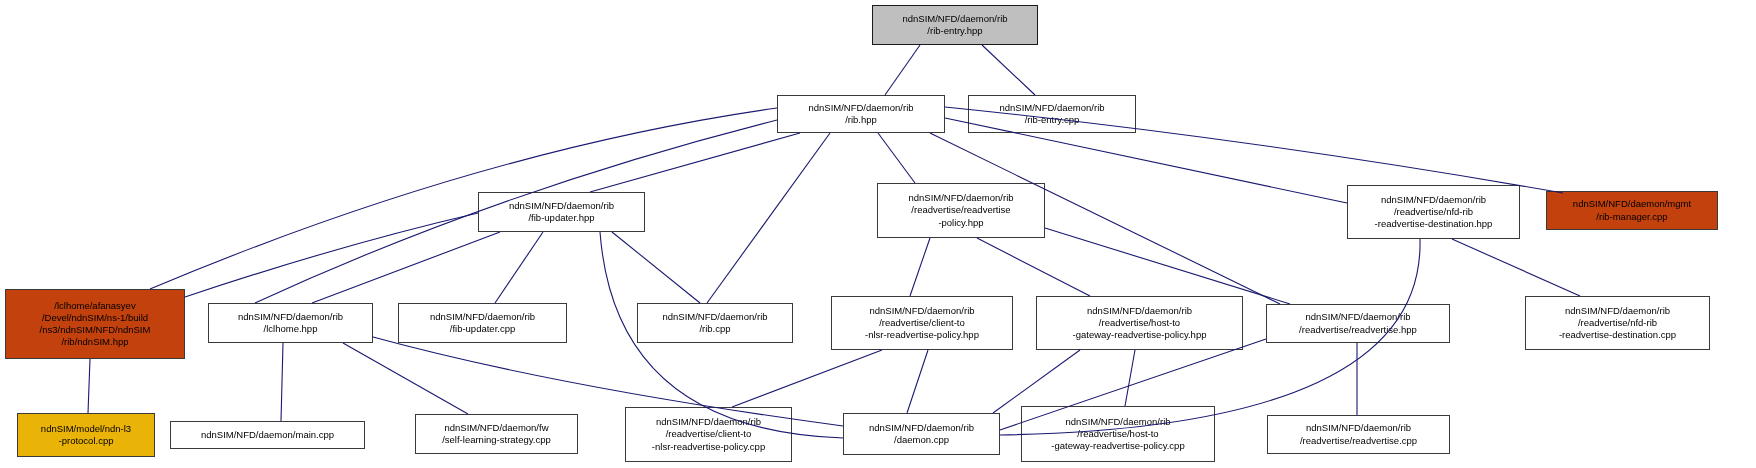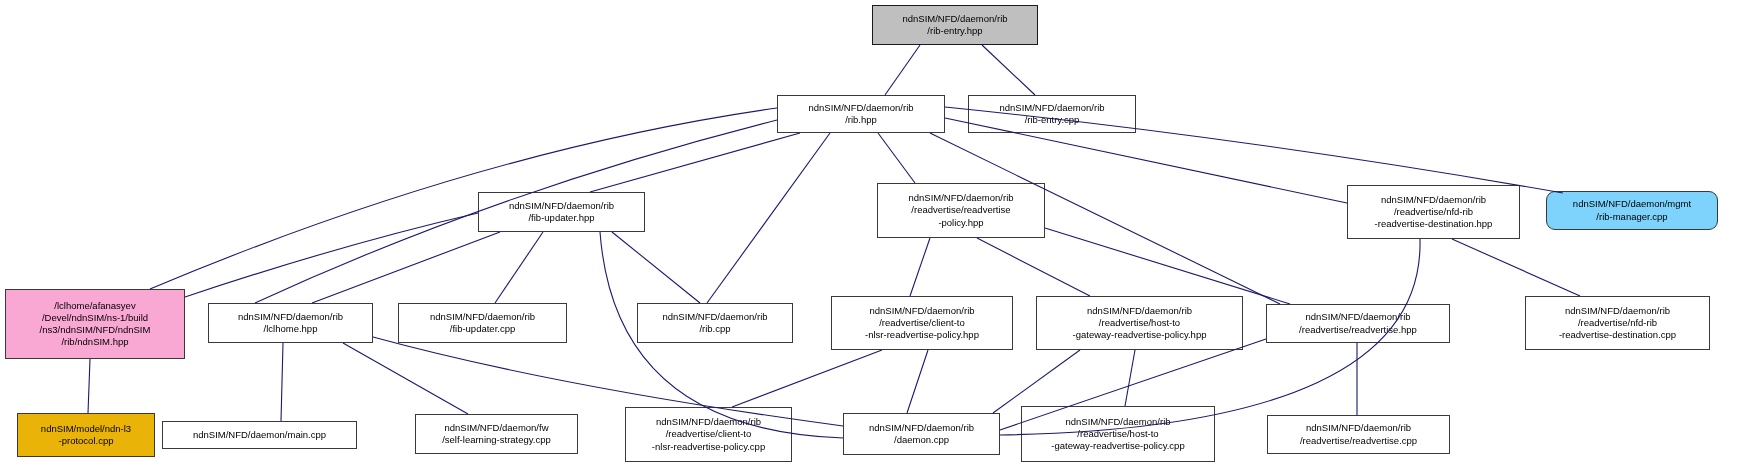--- a/index.html
+++ b/index.html
@@ -103,25 +103,25 @@
     <div class="gnode" style="left: 877px; top: 183px; width: 168px; height: 55px; border-color: rgb(58, 58, 58); background: rgb(255, 255, 255);">
       <span>ndnSIM/NFD/daemon/rib</span>
       <span>/readvertise/readvertise</span>
       <span>-policy.hpp</span>
     </div>
     <div class="gnode" style="left: 1347px; top: 185px; width: 173px; height: 54px; border-color: rgb(58, 58, 58); background: rgb(255, 255, 255);">
       <span>ndnSIM/NFD/daemon/rib</span>
       <span>/readvertise/nfd-rib</span>
       <span>-readvertise-destination.hpp</span>
     </div>
-    <div class="gnode" style="left: 1546px; top: 191px; width: 172px; height: 39px; border-color: rgb(58, 58, 58); background: #7dd3fc; border-radius: 9px;">
+    <div class="gnode" style="left: 1546px; top: 191px; width: 172px; height: 39px; border-color: rgb(58, 58, 58); background: #c2410c;">
       <span>ndnSIM/NFD/daemon/mgmt</span>
       <span>/rib-manager.cpp</span>
     </div>
-    <div class="gnode" style="left: 5px; top: 289px; width: 180px; height: 70px; border-color: rgb(58, 58, 58); background: #f9a8d4;">
+    <div class="gnode" style="left: 5px; top: 289px; width: 180px; height: 70px; border-color: rgb(58, 58, 58); background: #c2410c;">
       <span>/lclhome/afanasyev</span>
       <span>/Devel/ndnSIM/ns-1/build</span>
       <span>/ns3/ndnSIM/NFD/ndnSIM</span>
       <span>/rib/ndnSIM.hpp</span>
     </div>
     <div class="gnode" style="left: 208px; top: 303px; width: 165px; height: 40px; border-color: rgb(58, 58, 58); background: rgb(255, 255, 255);">
       <span>ndnSIM/NFD/daemon/rib</span>
       <span>/lclhome.hpp</span>
     </div>
     <div class="gnode" style="left: 398px; top: 303px; width: 169px; height: 40px; border-color: rgb(58, 58, 58); background: rgb(255, 255, 255);">
@@ -148,21 +148,21 @@
     </div>
     <div class="gnode" style="left: 1525px; top: 296px; width: 185px; height: 54px; border-color: rgb(58, 58, 58); background: rgb(255, 255, 255);">
       <span>ndnSIM/NFD/daemon/rib</span>
       <span>/readvertise/nfd-rib</span>
       <span>-readvertise-destination.cpp</span>
     </div>
     <div class="gnode" style="left: 17px; top: 413px; width: 138px; height: 44px; border-color: rgb(58, 58, 58); background: #eab308;">
       <span>ndnSIM/model/ndn-l3</span>
       <span>-protocol.cpp</span>
     </div>
-    <div class="gnode" style="left: 162px; top: 421px; width: 195px; height: 28px; border-color: rgb(58, 58, 58); background: rgb(255, 255, 255);">
+    <div class="gnode" style="left: 170px; top: 421px; width: 195px; height: 28px; border-color: rgb(58, 58, 58); background: rgb(255, 255, 255);">
       <span>ndnSIM/NFD/daemon/main.cpp</span>
     </div>
     <div class="gnode" style="left: 415px; top: 414px; width: 163px; height: 40px; border-color: rgb(58, 58, 58); background: rgb(255, 255, 255);">
       <span>ndnSIM/NFD/daemon/fw</span>
       <span>/self-learning-strategy.cpp</span>
     </div>
     <div class="gnode" style="left: 625px; top: 407px; width: 167px; height: 55px; border-color: rgb(58, 58, 58); background: rgb(255, 255, 255);">
       <span>ndnSIM/NFD/daemon/rib</span>
       <span>/readvertise/client-to</span>
       <span>-nlsr-readvertise-policy.cpp</span>

